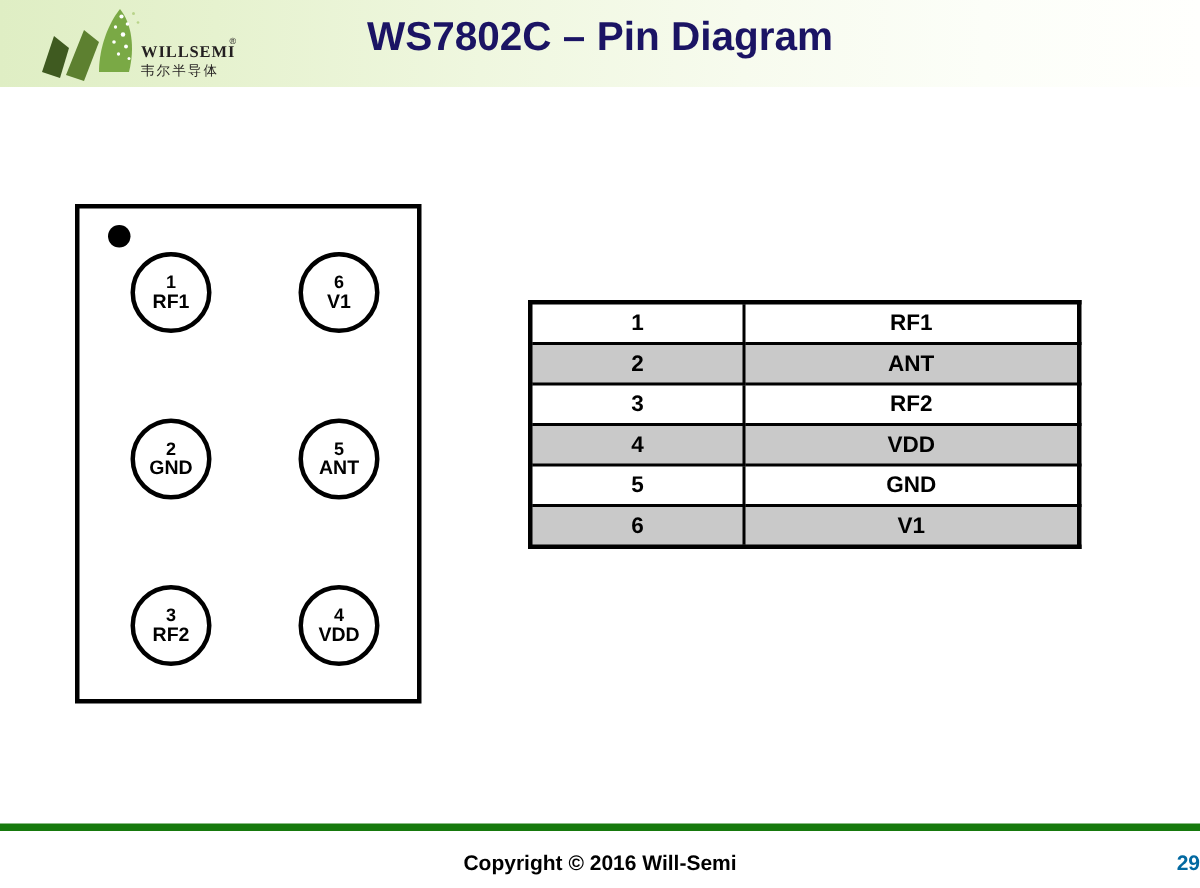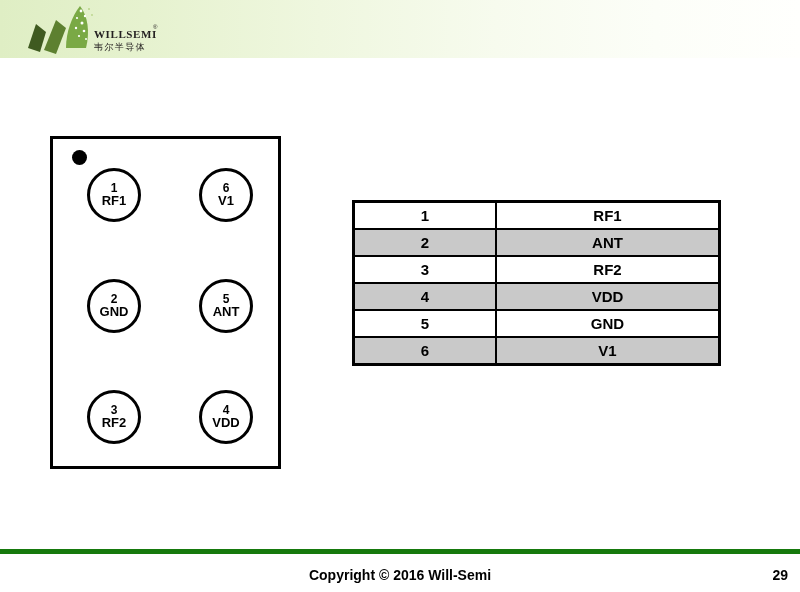--- a/index.html
+++ b/index.html
@@ -141,25 +141,25 @@
     left: 0;
     top: 567px;
     width: 800px;
     text-align: center;
     font-size: 14px;
     font-weight: bold;
     color: #000000;
   }
   .footer-page {
     position: absolute;
-    right: 12px;
+    right: 0;
     top: 567px;
     font-size: 14px;
     font-weight: bold;
-    color: #000000;
+    color: #0369a1;
   }
 </style>
 </head>
 <body>
 
 <div class="header">
 
   <div class="logo">
     <svg width="140" height="54" viewBox="0 0 140 54" xmlns="http://www.w3.org/2000/svg">
 
@@ -180,20 +180,21 @@
       <circle cx="69" cy="7" r="1.0" fill="#b9d48a"></circle>
       <circle cx="72" cy="13" r="0.9" fill="#b9d48a"></circle>
 
       <text x="74" y="36" font-family="'Liberation Serif', serif" font-size="11" font-weight="bold" letter-spacing="0.6" fill="#231f20">WILLSEMI</text>
       <text x="133" y="27" font-family="'Liberation Sans', sans-serif" font-size="6" fill="#231f20">®</text>
 
       <text x="74" y="48" font-family="'DejaVu Sans', sans-serif" font-size="9" letter-spacing="1.4" fill="#231f20">韦尔半导体</text>
     </svg>
   </div>
 
+  <div class="page-title">WS7802C – Pin Diagram</div>
 </div>
 
 <div class="package">
   <div class="pin1-dot"></div>
 
   <div class="pad col-left row-1">
     <span class="pad-num">1</span>
     <span class="pad-name">RF1</span>
   </div>
   <div class="pad col-left row-2">

